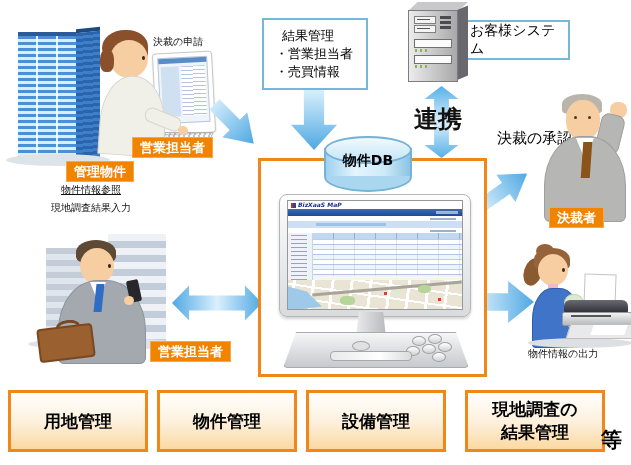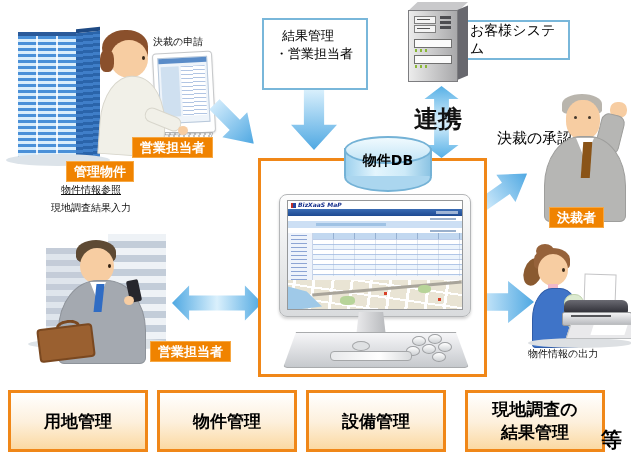--- a/index.html
+++ b/index.html
@@ -9,21 +9,21 @@
   
   .badge{position:absolute;background:#f08300;color:#fff;font-weight:bold;font-size:13px;
          line-height:19px;height:19px;padding:0 7px;border:1px solid #f6a844;box-sizing:content-box;white-space:nowrap;}
   .cap{position:absolute;font-size:10px;color:#111;white-space:nowrap;}
   
   .system-box{position:absolute;left:258px;top:158px;width:223px;height:213px;
               border:3px solid #f08718;background:#fff;z-index:1;}
   
   .bluebox{position:absolute;border:2px solid #79b7da;background:#fff;}
   
-  .cyl{position:absolute;left:344px;top:136px;width:88px;height:54px;z-index:3;}
+  .cyl{position:absolute;left:324px;top:136px;width:88px;height:54px;z-index:3;}
   .cyl-bottom{position:absolute;left:0;top:26px;width:84px;height:26px;border-radius:50%;
               background:#abd6ef;border:2px solid #74b2d6;}
   .cyl-mid{position:absolute;left:0;top:12px;width:84px;height:28px;
            background:linear-gradient(90deg,#9fd2ee,#e4f5fd 35%,#cdeaf8 70%,#8cc4e4);
            border-left:2px solid #74b2d6;border-right:2px solid #74b2d6;}
   .cyl-top{position:absolute;left:0;top:0;width:84px;height:24px;border-radius:50%;
            background:linear-gradient(180deg,#f0fafe,#c2e4f6);border:2px solid #74b2d6;}
   .cyl-label{position:absolute;left:0;top:16px;width:88px;text-align:center;font-size:14px;font-weight:bold;}
   
   .ar{position:absolute;}
@@ -226,20 +226,21 @@
     <div class="w-body"></div>
     <div class="w-arm"></div>
     <div class="w-hand skin"></div>
   </div>
   <div class="cap" style="left:153px;top:35px;">決裁の申請</div>
   <div class="badge" style="left:132px;top:137px;">営業担当者</div>
 
   <div class="bluebox" style="left:262px;top:18px;width:106px;height:72px;font-size:13px;line-height:18px;padding-top:7px;box-sizing:border-box;">
     <div style="margin-left:18px;">結果管理</div>
     <div style="margin-left:11px;">・営業担当者</div>
+    <div style="margin-left:11px;">・売買情報</div>
   </div>
   <div class="ar ar-down" style="left:291px;top:90px;width:46px;height:60px;"></div>
 
   <div class="bluebox" style="left:436px;top:20px;width:134px;height:40px;display:flex;align-items:center;justify-content:center;font-size:14px;padding-left:32px;box-sizing:border-box;">
     <span>お客様システム</span>
   </div>
   <div class="abs" style="left:0;top:0;">
     <div class="srv-top"></div>
     <div class="srv-side"></div>
     <div class="srv-front">

